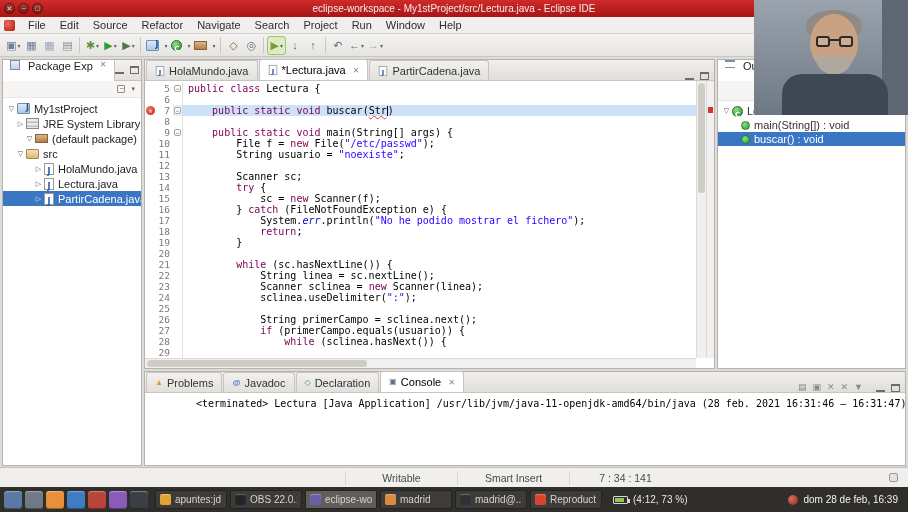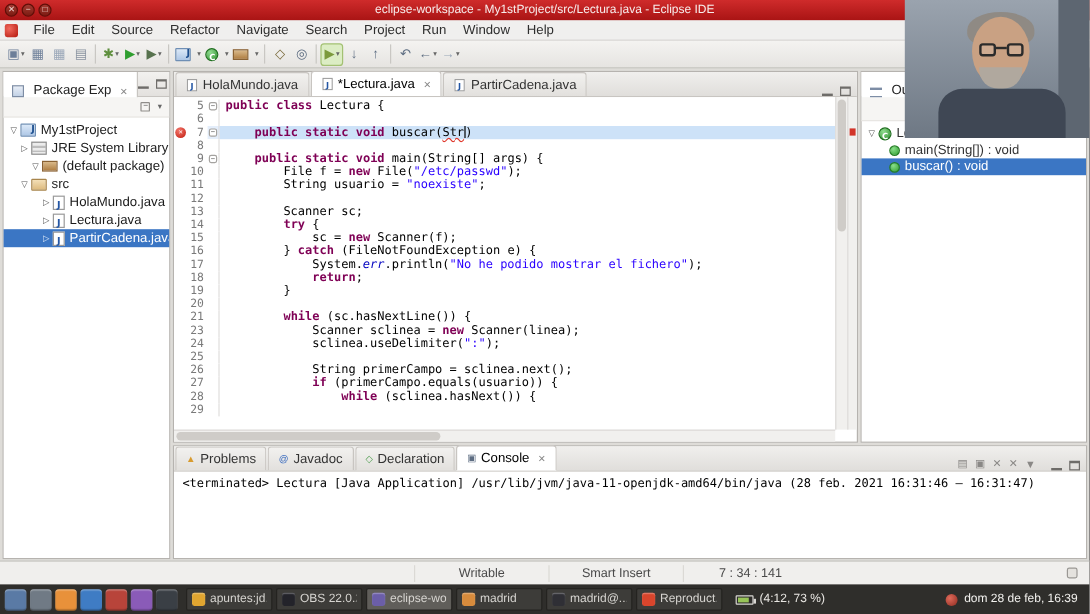--- a/index.html
+++ b/index.html
@@ -30,21 +30,21 @@
           border-radius:3px;padding:0 2px;}
   .tb-active{background:#dcedc4;border:1px solid #a3c173;}
   .tb-glyph{font-size:11px;line-height:11px;}
   .tb-dd{font-size:6px;color:#666;margin-left:1px;}
   .tb-sep{width:1px;height:16px;background:#c9c7c3;margin:0 3px;flex:none;}
 
   
   .panel{position:absolute;background:#fff;border:1px solid #b6b3af;}
   .phead{height:21px;background:linear-gradient(#f2f1ef,#e3e1de);border-bottom:1px solid #c8c5c1;
          display:flex;align-items:center;}
-  .ptab{height:21px;display:flex;align-items:flex-end;gap:4px;padding:0 7px;background:#fff;
+  .ptab{height:21px;display:flex;align-items:flex-start;gap:4px;padding:0 7px;background:#fff;
         border-right:1px solid #c8c5c1;color:#222;white-space:nowrap;}
   .tab-close{font-size:8px;color:#888;margin-left:3px;}
   .head-icons{margin-left:auto;display:flex;align-items:center;gap:6px;padding-right:5px;}
   .ic-minw{width:9px;height:8px;border-bottom:2px solid #6e6c69;}
   .ic-maxw{width:9px;height:8px;border:1px solid #6e6c69;border-top-width:2px;}
   .ptoolbar{height:17px;display:flex;justify-content:flex-end;align-items:center;gap:6px;
             padding-right:6px;background:#f6f5f3;border-bottom:1px solid #e8e6e3;}
   .boxminus{width:8px;height:8px;border:1px solid #8f8d8a;border-radius:1px;color:#555;
             font-size:7px;line-height:6px;text-align:center;}
   .ddglyph{font-size:7px;color:#666;}
@@ -84,41 +84,41 @@
   .code-line{display:flex;height:11px;line-height:11px;white-space:pre;}
   .lerr{width:11px;flex:none;background:#fff;display:flex;align-items:center;justify-content:center;}
   .errdot{width:9px;height:9px;border-radius:50%;background:radial-gradient(circle at 35% 30%,#f2766b,#c11b0e);
           color:#fff;font-size:6px;line-height:9px;text-align:center;font-weight:bold;}
   .lnum{width:17px;flex:none;background:#fff;color:#7a7a7a;text-align:right;padding-right:3px;font-size:9.5px;}
   .lfold{width:10px;flex:none;background:#fff;border-right:1px solid #e0dedd;display:flex;align-items:center;justify-content:center;}
   .fm{width:7px;height:7px;border:1px solid #a5a3a0;border-radius:2px;font-size:6px;line-height:5px;text-align:center;color:#555;background:#fff;}
   .ltext{flex:1;padding-left:5px;color:#000;}
   .code-line.current .ltext{background:#cde2f8;}
   .code-line.current .lfold{background:#e4eefb;}
-  .seg-k{color:#7f0055;font-weight:bold;}
+  .seg-k{color:#7f0055;font-weight:normal;}
   .seg-p{color:#000;}
   .seg-s{color:#2a00ff;}
   .seg-f{color:#0000c0;font-style:italic;}
   .seg-e{color:#000;text-decoration:underline wavy #e03b2f 1px;text-underline-offset:1px;}
   .caret{display:inline-block;width:1px;height:10px;background:#000;vertical-align:-2px;}
   .vscroll{position:absolute;top:21px;right:8px;width:10px;bottom:10px;background:#f1f0ee;border-left:1px solid #dcdad7;}
   .vthumb{position:absolute;top:2px;left:1px;width:7px;height:110px;background:#cfccc8;border-radius:4px;}
   .ovruler{position:absolute;top:21px;right:0;width:8px;bottom:10px;background:#f1f0ee;border-left:1px solid #dcdad7;}
   .ovmark{position:absolute;top:26px;left:1px;width:5px;height:6px;background:#d2352a;}
   .hscroll{position:absolute;left:0;right:18px;bottom:0;height:10px;background:#f1f0ee;border-top:1px solid #dcdad7;}
   .hthumb{position:absolute;left:2px;top:1px;height:7px;width:220px;background:#cfccc8;border-radius:4px;}
 
   
   .otoolbar{height:20px;background:#f6f5f3;border-bottom:1px solid #e8e6e3;}
   .outline-row{height:14px;display:flex;align-items:center;white-space:nowrap;overflow:hidden;color:#333;}
   .outline-row.selected{background:#3b76c4;color:#fff;}
 
   
   .cicon{font-size:9px;color:#8a8886;}
-  .console-line{font-family:"DejaVu Sans Mono",monospace;font-size:10px;color:#000;padding:5px 7px;white-space:nowrap;}
+  .console-line{font-family:"DejaVu Sans Mono",monospace;font-size:10px;color:#000;padding:5px 7px;white-space:nowrap;margin-left:44px;}
   .ctab-glyph{font-size:8px;line-height:8px;}
 
   
   .statusbar{position:absolute;left:0;top:467px;width:908px;height:20px;background:#f0efed;
              border-top:1px solid #c2c0bc;display:flex;align-items:center;font-size:10.5px;color:#4a4a4a;}
   .sb-item{width:112px;text-align:center;border-left:1px solid #dbd9d5;height:14px;line-height:14px;}
   .sb-first{margin-left:345px;}
   .sb-right{margin-left:auto;margin-right:10px;width:9px;height:9px;border:1px solid #9a9894;border-radius:2px;background:#e4e2de;}
 
   
@@ -340,20 +340,21 @@
         <div class="code-line"><span class="lerr"></span><span class="lnum">12</span><span class="lfold"></span><span class="ltext"></span></div>
         <div class="code-line"><span class="lerr"></span><span class="lnum">13</span><span class="lfold"></span><span class="ltext"><span class="seg-p">        Scanner sc;</span></span></div>
         <div class="code-line"><span class="lerr"></span><span class="lnum">14</span><span class="lfold"></span><span class="ltext"><span class="seg-p">        </span><span class="seg-k">try</span><span class="seg-p"> {</span></span></div>
         <div class="code-line"><span class="lerr"></span><span class="lnum">15</span><span class="lfold"></span><span class="ltext"><span class="seg-p">            sc = </span><span class="seg-k">new</span><span class="seg-p"> Scanner(f);</span></span></div>
         <div class="code-line"><span class="lerr"></span><span class="lnum">16</span><span class="lfold"></span><span class="ltext"><span class="seg-p">        } </span><span class="seg-k">catch</span><span class="seg-p"> (FileNotFoundException e) {</span></span></div>
         <div class="code-line"><span class="lerr"></span><span class="lnum">17</span><span class="lfold"></span><span class="ltext"><span class="seg-p">            System.</span><span class="seg-f">err</span><span class="seg-p">.println(</span><span class="seg-s">"No he podido mostrar el fichero"</span><span class="seg-p">);</span></span></div>
         <div class="code-line"><span class="lerr"></span><span class="lnum">18</span><span class="lfold"></span><span class="ltext"><span class="seg-p">            </span><span class="seg-k">return</span><span class="seg-p">;</span></span></div>
         <div class="code-line"><span class="lerr"></span><span class="lnum">19</span><span class="lfold"></span><span class="ltext"><span class="seg-p">        }</span></span></div>
         <div class="code-line"><span class="lerr"></span><span class="lnum">20</span><span class="lfold"></span><span class="ltext"></span></div>
         <div class="code-line"><span class="lerr"></span><span class="lnum">21</span><span class="lfold"></span><span class="ltext"><span class="seg-p">        </span><span class="seg-k">while</span><span class="seg-p"> (sc.hasNextLine()) {</span></span></div>
+        <div class="code-line"><span class="lerr"></span><span class="lnum">22</span><span class="lfold"></span><span class="ltext"><span class="seg-p">            String linea = sc.nextLine();</span></span></div>
         <div class="code-line"><span class="lerr"></span><span class="lnum">23</span><span class="lfold"></span><span class="ltext"><span class="seg-p">            Scanner sclinea = </span><span class="seg-k">new</span><span class="seg-p"> Scanner(linea);</span></span></div>
         <div class="code-line"><span class="lerr"></span><span class="lnum">24</span><span class="lfold"></span><span class="ltext"><span class="seg-p">            sclinea.useDelimiter(</span><span class="seg-s">":"</span><span class="seg-p">);</span></span></div>
         <div class="code-line"><span class="lerr"></span><span class="lnum">25</span><span class="lfold"></span><span class="ltext"></span></div>
         <div class="code-line"><span class="lerr"></span><span class="lnum">26</span><span class="lfold"></span><span class="ltext"><span class="seg-p">            String primerCampo = sclinea.next();</span></span></div>
         <div class="code-line"><span class="lerr"></span><span class="lnum">27</span><span class="lfold"></span><span class="ltext"><span class="seg-p">            </span><span class="seg-k">if</span><span class="seg-p"> (primerCampo.equals(usuario)) {</span></span></div>
         <div class="code-line"><span class="lerr"></span><span class="lnum">28</span><span class="lfold"></span><span class="ltext"><span class="seg-p">                </span><span class="seg-k">while</span><span class="seg-p"> (sclinea.hasNext()) {</span></span></div>
         <div class="code-line"><span class="lerr"></span><span class="lnum">29</span><span class="lfold"></span><span class="ltext"></span></div>
       </div>
     <div class="vscroll">
         <div class="vthumb"></div>

